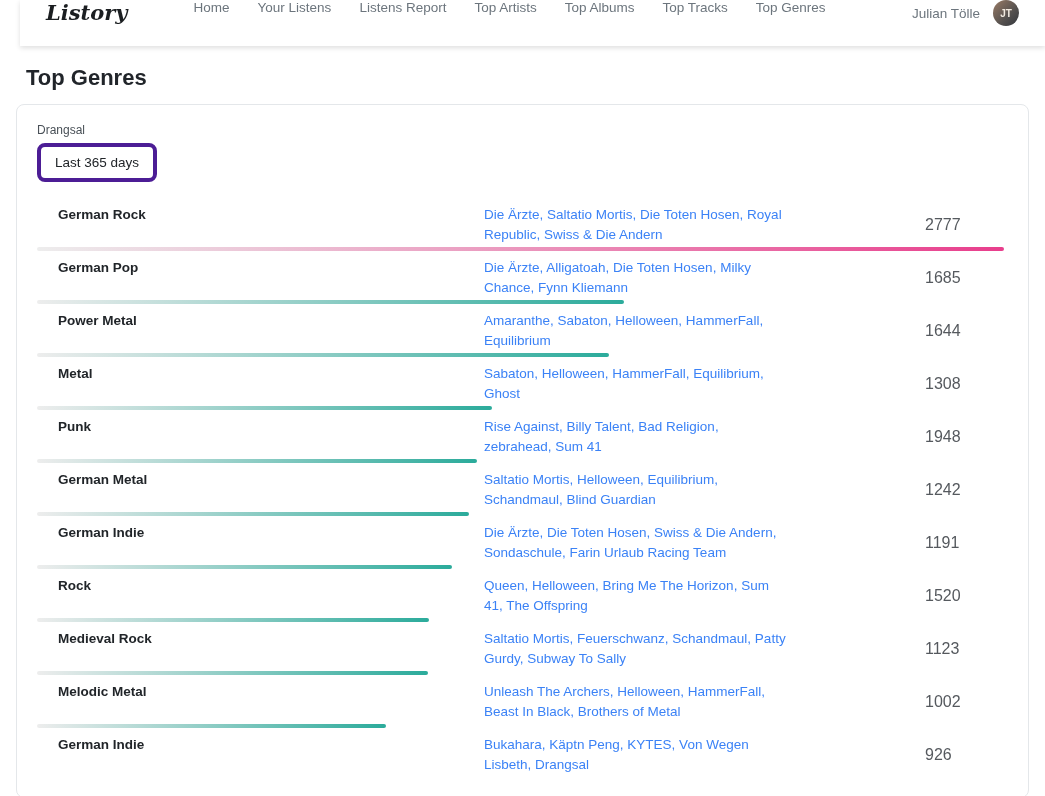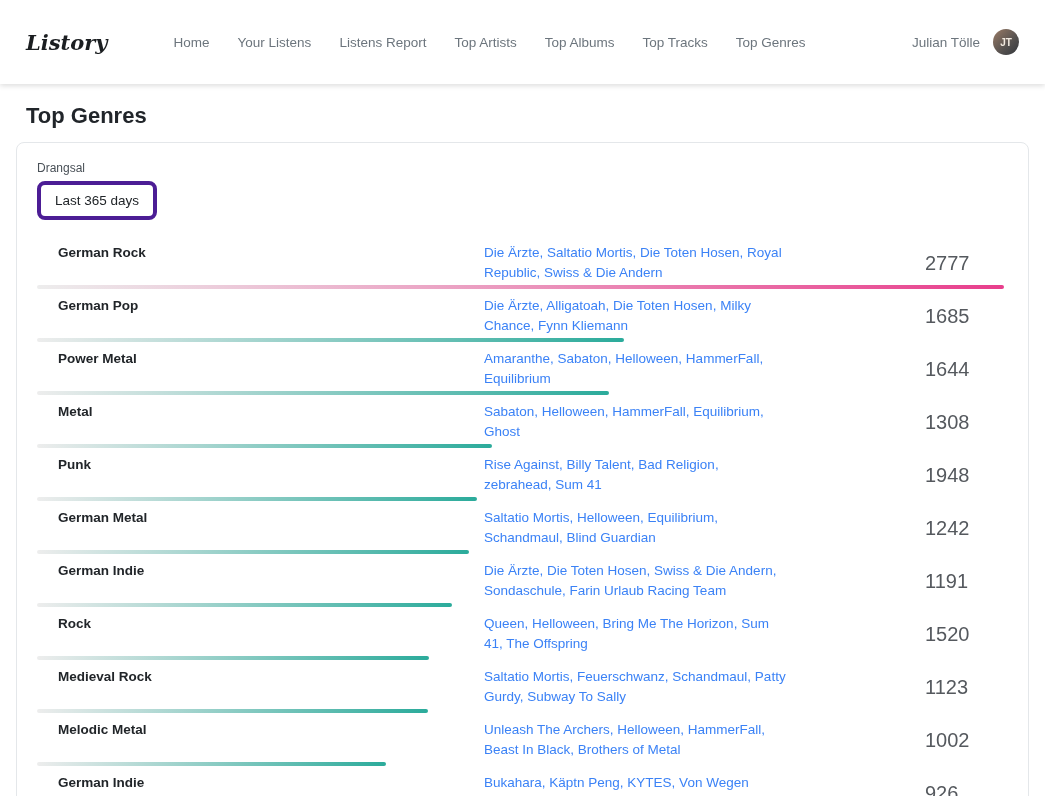--- a/index.html
+++ b/index.html
@@ -4,28 +4,29 @@
 <style>
   * { box-sizing: border-box; margin: 0; padding: 0; }
   html, body { width: 1045px; height: 796px; overflow: hidden; }
   body {
     font-family: "Liberation Sans", sans-serif;
     background: #ffffff;
     color: #212529;
   }
   
   header.topbar {
-    height: 84px;
+    height: 46px;
     display: flex;
-    align-items: center;
+    align-items: flex-start;
     padding: 0 26px;
     background: #ffffff;
     box-shadow: 0 2px 5px rgba(0,0,0,0.13);
     position: relative;
     z-index: 2;
+    margin-left: 20px;
   }
   .brand {
     font-family: "DejaVu Serif", serif;
     font-style: italic;
     font-weight: 700;
     font-size: 21px;
     color: #1b1e21;
     margin-right: 30px;
     cursor: pointer;
     flex: 0 0 auto;
@@ -98,21 +99,21 @@
     line-height: 20.5px;
     padding-left: 21px;
   }
   .g-artists {
     font-size: 13.5px;
     color: #3b82f6;
     line-height: 20px;
     max-width: 302px;
   }
   .g-count {
-    font-size: 20px;
+    font-size: 16px;
     color: #55595e;
     align-self: center;
     line-height: 20px;
   }
   .g-bar {
     position: absolute;
     left: 0;
     bottom: 0;
     height: 4px;
     border-radius: 2px;

